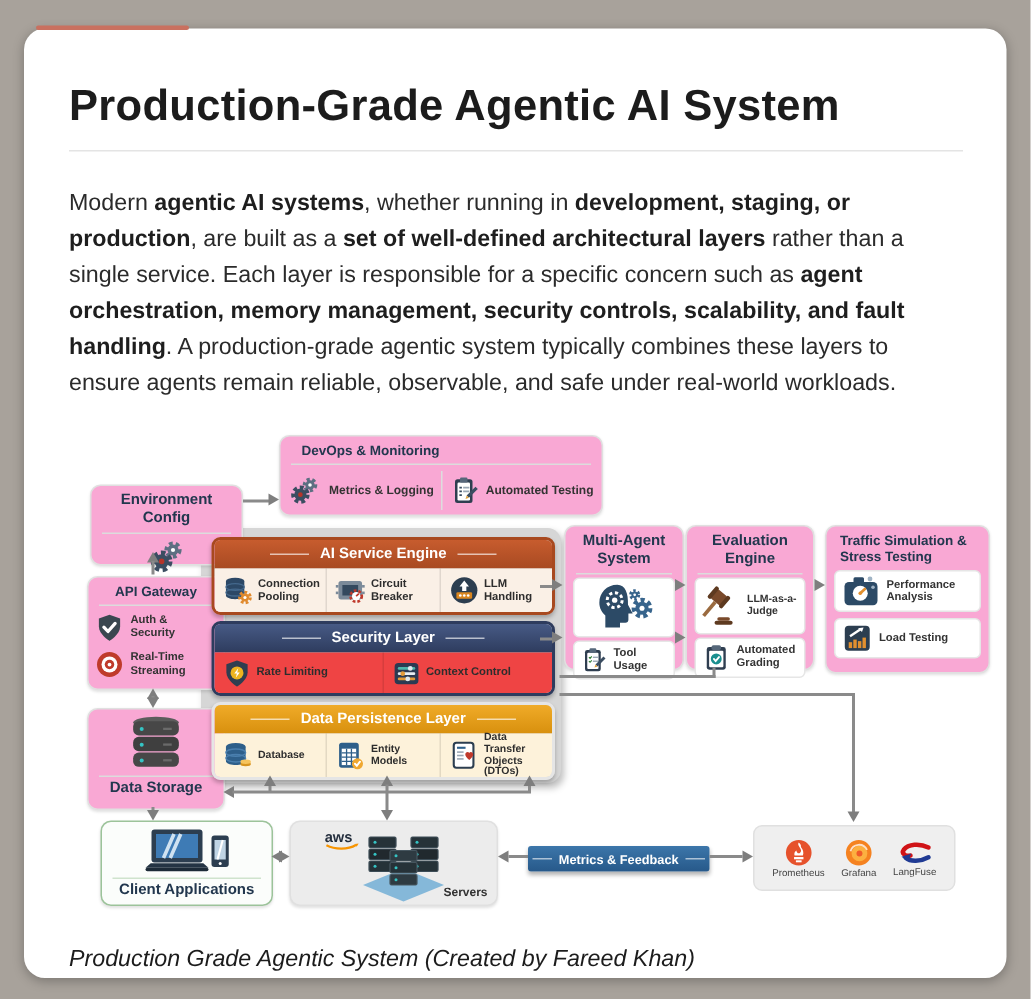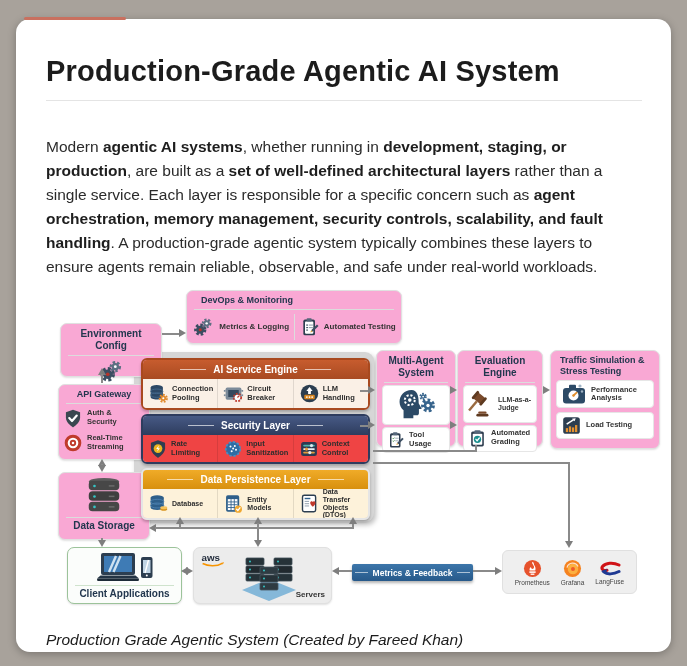--- a/index.html
+++ b/index.html
@@ -2,21 +2,21 @@
 <html><head>
 <meta charset="utf-8">
 <style>
   html,body{margin:0;padding:0;}
   body{background:#a8a29b;font-family:"Liberation Sans",sans-serif;}
   .page{position:relative;width:687px;height:666px;overflow:hidden;}
   .card{position:absolute;left:16px;top:19px;width:655px;height:633px;background:#ffffff;border-radius:14px;box-shadow:0 2px 8px rgba(0,0,0,.28);}
   .accent{position:absolute;left:24px;top:17px;width:102px;height:3px;border-radius:2px;z-index:4;}
   .title{position:absolute;left:46px;top:55px;font-size:29px;font-weight:bold;color:#1c1c1c;z-index:2;letter-spacing:.2px;}
   .divider{position:absolute;left:46px;top:100px;width:596px;height:1px;background:#e4e4e4;z-index:2;}
-  .para{position:absolute;left:46px;top:135px;width:586px;font-size:15.5px;line-height:24px;color:#2b2b2b;z-index:2;}
+  .para{position:absolute;left:46px;top:124px;width:586px;font-size:15.5px;line-height:24px;color:#2b2b2b;z-index:2;}
   .para strong{color:#1e1e1e;}
   .caption{position:absolute;left:46px;top:631px;font-style:italic;font-size:15.5px;color:#1c1c1c;z-index:2;}
 
   
   .gbox{position:absolute;background:#f9a8d4;border:1px solid #e0e0e0;border-radius:7px;box-shadow:0 1px 2px rgba(0,0,0,.12);z-index:1;}
   .bt{font-size:10px;font-weight:bold;color:#22374e;text-align:center;padding:4px 3px 2px;line-height:1.18;}
   .bt.left{text-align:left;padding-left:9px;font-size:9px;}
   .hr{height:1px;background:#dcdcdc;margin:1px 7px 2px;}
   .hr.green{background:#cfe3cd;}
   .subrow{display:flex;align-items:center;gap:4px;padding:2px 4px;font-size:7.5px;font-weight:bold;color:#333;line-height:1.15;}
@@ -239,35 +239,20 @@
                 <path d="M12 1.5 L20.5 4.5 V11 C20.5 17.5 12 22.5 12 22.5 C12 22.5 3.5 17.5 3.5 11 V4.5 Z" fill="#2f3e50"></path>
                 <circle cx="12" cy="11.5" r="5.2" fill="#eeb420"></circle>
                 <path d="M13 7.8 L9.8 12 H11.9 L11 15.4 L14.2 11.2 H12.2 Z" fill="#fff"></path>
               </svg>
           </span>
           <span>Rate Limiting</span>
         </div>
         <div class="litem">
           <span class="icon">
             <svg width="20" height="20" viewBox="0 0 24 24">
-                <circle cx="12" cy="12" r="8.6" fill="#2e6da4" stroke="#4a8ec2" stroke-width="2" stroke-dasharray="3 2"></circle>
-                <g fill="#fff">
-                  <circle cx="9" cy="9" r="1.2"></circle>
-                  <circle cx="14.2" cy="8.4" r="1.2"></circle>
-                  <circle cx="15.6" cy="13" r="1.2"></circle>
-                  <circle cx="10.4" cy="14.6" r="1.2"></circle>
-                  <circle cx="12.2" cy="11.4" r="1.2"></circle>
-                </g>
-              </svg>
-          </span>
-          <span>Input Sanitization</span>
-        </div>
-        <div class="litem">
-          <span class="icon">
-            <svg width="20" height="20" viewBox="0 0 24 24">
                 <rect x="2.5" y="3.5" width="19" height="17" rx="3" fill="#2c3a52"></rect>
                 <rect x="5" y="6.8" width="14" height="2.2" rx="1.1" fill="#4db6ac"></rect>
                 <circle cx="15" cy="7.9" r="1.9" fill="#dfe8ee"></circle>
                 <rect x="5" y="11" width="14" height="2.2" rx="1.1" fill="#e8eef3"></rect>
                 <circle cx="9" cy="12.1" r="1.9" fill="#e29a3a"></circle>
                 <rect x="5" y="15.2" width="14" height="2.2" rx="1.1" fill="#e29a3a"></rect>
                 <circle cx="13" cy="16.3" r="1.9" fill="#dfe8ee"></circle>
               </svg>
           </span>
           <span>Context Control</span>
@@ -435,21 +420,21 @@
               <path d="M53.5 8 L50 21" stroke="#fff" stroke-width="1.4"></path>
               <circle cx="51.8" cy="23.6" r="1" fill="#fff"></circle>
             </svg>
         </span>
       </div>
       <div class="hr green"></div>
       <div class="bt" style="padding-top:0;">Client Applications</div>
     </div>
 
     <div class="gbox servers">
-      <span class="icon" style="position:absolute;left:6px;top:4px;">
+      <span class="icon" style="position:absolute;left:21px;top:4px;">
         <svg width="26" height="15" viewBox="0 0 22 13">
             <text x="1" y="8" font-size="8.5" font-weight="bold" fill="#252f3e" font-family="Liberation Sans, sans-serif">aws</text>
             <path d="M2 10 C7 12.6 14.5 12.6 19 9.8" stroke="#f79400" stroke-width="1.3" fill="none"></path>
             <polygon points="20.6,8.9 18.4,9.3 19.5,10.9" fill="#f79400"></polygon>
           </svg>
       </span>
       <span class="icon" style="position:absolute;left:36px;top:2px;">
         <svg width="78" height="52" viewBox="0 0 78 52">
             <polygon points="12,40 39,29 66,40 39,51" fill="#85b8d9"></polygon>
             <g>

